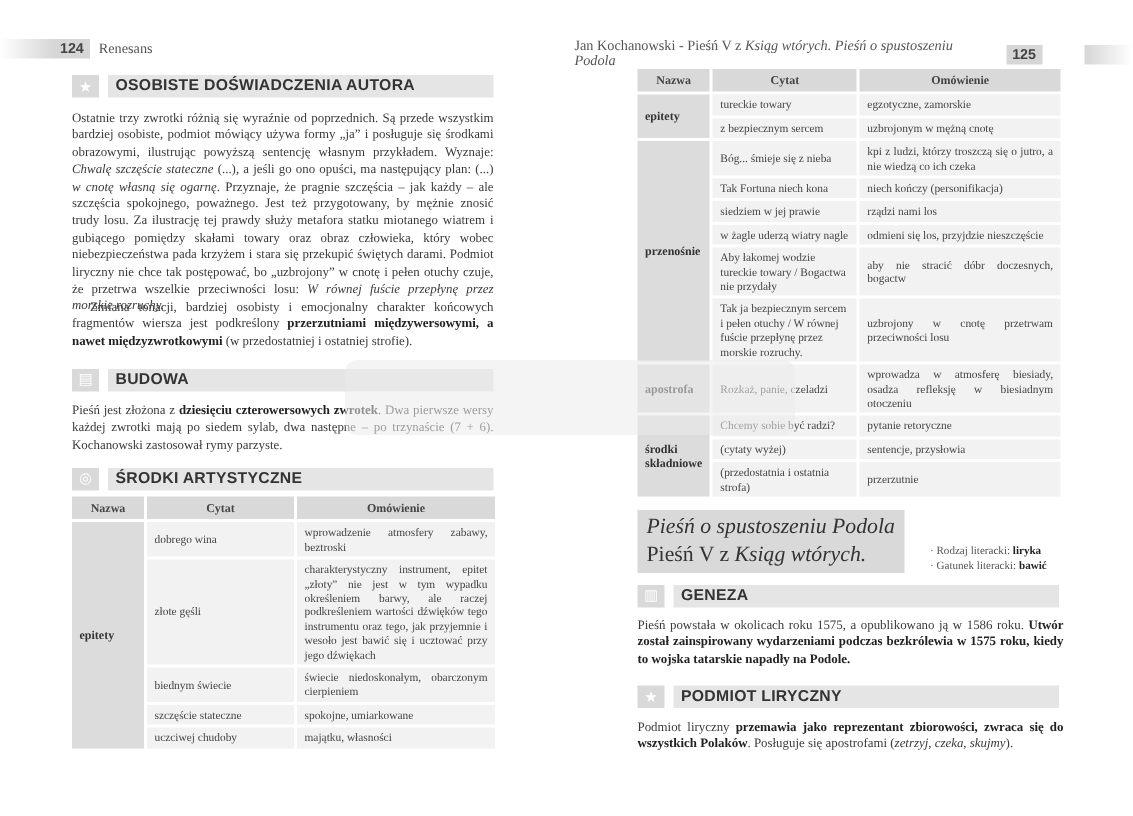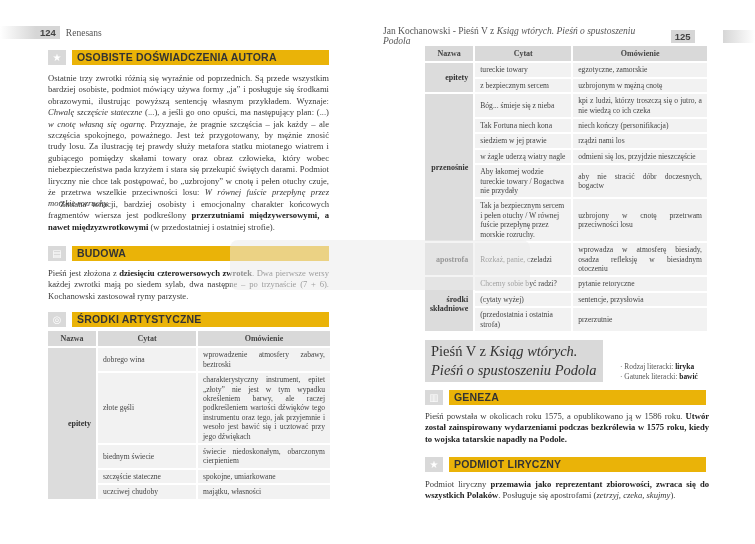--- a/index.html
+++ b/index.html
@@ -10,28 +10,28 @@
   .runhead{position:absolute;top:26px;font-size:9.5px;color:#555;display:flex;align-items:center;}
   .left .runhead{left:0;}
   .right .runhead{right:0;gap:28px;}
   .pnbar{background:linear-gradient(90deg,#ffffff,#d6d6d6);height:13px;width:36px;}
   .right .pnbar{background:linear-gradient(90deg,#d6d6d6,#ffffff);}
   .pn{font-family:"Liberation Sans","DejaVu Sans",sans-serif;font-weight:bold;font-size:9.5px;color:#444;background:#d6d6d6;padding:0 4px;line-height:13px;}
   .rh-text{margin:0 6px;}
   .rh-text i{font-style:italic;}
   .sechead{position:absolute;display:flex;align-items:center;height:15px;}
   .sechead .ico{width:18px;height:15px;background:#d9d9d9;margin-right:6px;display:flex;align-items:center;justify-content:center;font-size:10px;color:#fff;}
-  .sechead .bar{flex:1;height:15px;background:#eab308;font-family:"Liberation Sans","DejaVu Sans",sans-serif;font-weight:bold;font-size:10.5px;color:#333;line-height:15px;padding-left:5px;letter-spacing:0.2px;}
+  .sechead .bar{flex:1;height:15px;background:#e5e5e5;font-family:"Liberation Sans","DejaVu Sans",sans-serif;font-weight:bold;font-size:10.5px;color:#333;line-height:15px;padding-left:5px;letter-spacing:0.2px;}
   .para{position:absolute;font-size:8.6px;line-height:11.4px;text-align:justify;color:#3a3a3a;}
   .para b{color:#222;}
   .indent{text-indent:12px;}
   table.art{position:absolute;border-collapse:separate;border-spacing:2px;font-size:7.6px;line-height:9.4px;color:#444;}
   table.art th{background:#d9d9d9;font-weight:bold;font-size:8px;padding:3px 4px;color:#444;}
   table.art td{background:#f2f2f2;padding:2px 5px;vertical-align:middle;}
-  table.art td.nm{background:#dcdcdc;text-align:right;font-weight:bold;font-size:8px;color:#333;}
+  table.art td.nm{background:#dcdcdc;text-align:left;font-weight:bold;font-size:8px;color:#333;}
   table.art td.ct{}
   table.art td.om{text-align:justify;}
   .title-box{position:absolute;background:#d9d9d9;font-size:14.5px;line-height:19px;padding:2px 6px;color:#333;}
   .title-box i{font-style:italic;}
   .meta{position:absolute;font-size:7.4px;line-height:10px;color:#555;}
   .meta b{color:#222;}
   .watermark{position:absolute;left:230px;top:240px;width:300px;height:50px;background:rgba(235,235,235,0.55);border-radius:8px;pointer-events:none;}
 </style>
 </head>
 <body>
@@ -175,22 +175,22 @@
       <td class="om">sentencje, przysłowia</td>
     </tr>
     <tr>
       <td>(przedostatnia i ostatnia strofa)</td>
       <td class="om">przerzutnie</td>
     </tr>
   </tbody>
     </table>
 
   <div class="title-box" style="left:48px;top:340px;">
+    <div><i>Pieśń o spustoszeniu Podola</i></div>
     <div><span>Pieśń V z </span><i>Ksiąg wtórych.</i></div>
-    <div><i>Pieśń o spustoszeniu Podola</i></div>
   </div>
 
   <div class="meta" style="left:243px;top:362px;">
     <div>· <span>Rodzaj literacki: </span><b>liryka</b></div>
     <div>· <span>Gatunek literacki: </span><b>bawić</b></div>
   </div>
 
   <div class="sechead" style="left:48px;top:390px;width:281px;">
     <div class="ico">▥</div>
     <div class="bar">GENEZA</div>

